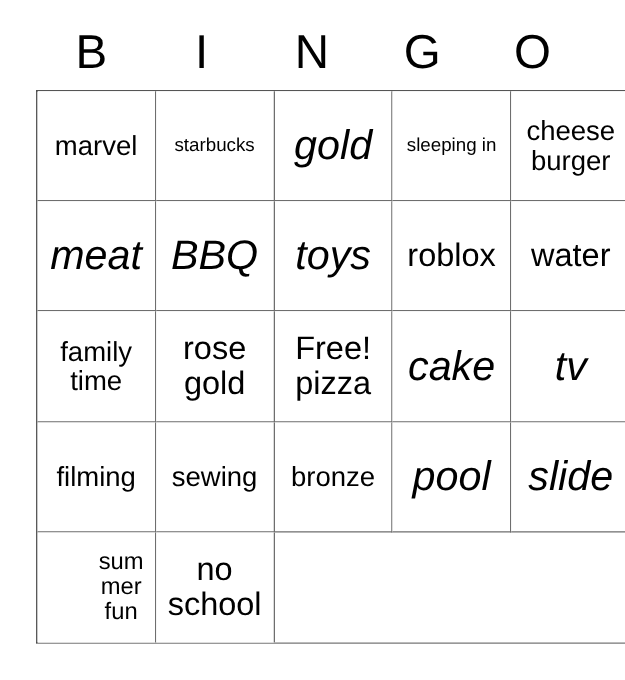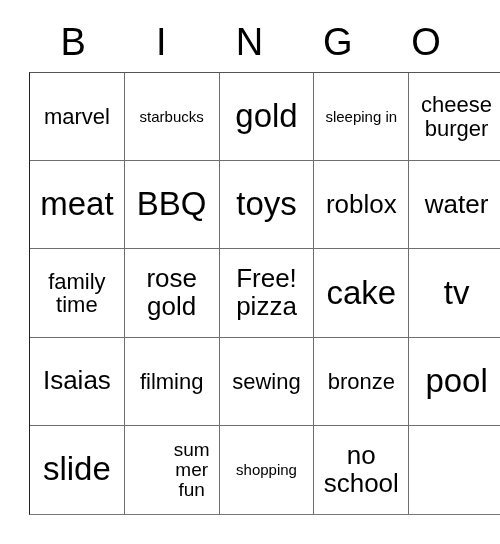--- a/index.html
+++ b/index.html
@@ -86,21 +86,21 @@
     word-break: break-word;
     color: #000000;
   }
 
   
   .fs-xs   { font-size: 15px; }
   .fs-sm   { font-size: 19px; margin-left: 40px; }
   .fs-md   { font-size: 22px; }
   .fs-lg   { font-size: 26px; }
   .fs-xl   { font-size: 26px; }
-  .fs-xxl  { font-size: 33px; }
+  .fs-xxl  { font-size: 33px; font-style: italic; }
 </style>
 </head>
 <body>
 
 <div id="bingo-card">
 
   <div class="header-row">
       <div class="header-cell">B</div>
       <div class="header-cell">I</div>
       <div class="header-cell">N</div>
@@ -148,41 +148,35 @@
       <div class="cell">
         <span class="cell-text fs-xl">Free! pizza</span>
       </div>
       <div class="cell">
         <span class="cell-text fs-xxl">cake</span>
       </div>
       <div class="cell">
         <span class="cell-text fs-xxl">tv</span>
       </div>
       <div class="cell">
-        <span class="cell-text fs-lg">Isaias</span>
-      </div>
-      <div class="cell">
         <span class="cell-text fs-md">filming</span>
       </div>
       <div class="cell">
         <span class="cell-text fs-md">sewing</span>
       </div>
       <div class="cell">
         <span class="cell-text fs-md">bronze</span>
       </div>
       <div class="cell">
         <span class="cell-text fs-xxl">pool</span>
       </div>
       <div class="cell">
         <span class="cell-text fs-xxl">slide</span>
       </div>
       <div class="cell">
         <span class="cell-text fs-sm">summer fun</span>
       </div>
       <div class="cell">
-        <span class="cell-text fs-xs">shopping</span>
-      </div>
-      <div class="cell">
         <span class="cell-text fs-lg">no school</span>
       </div>
     </div>
 
 </div>
 
 </body></html>

